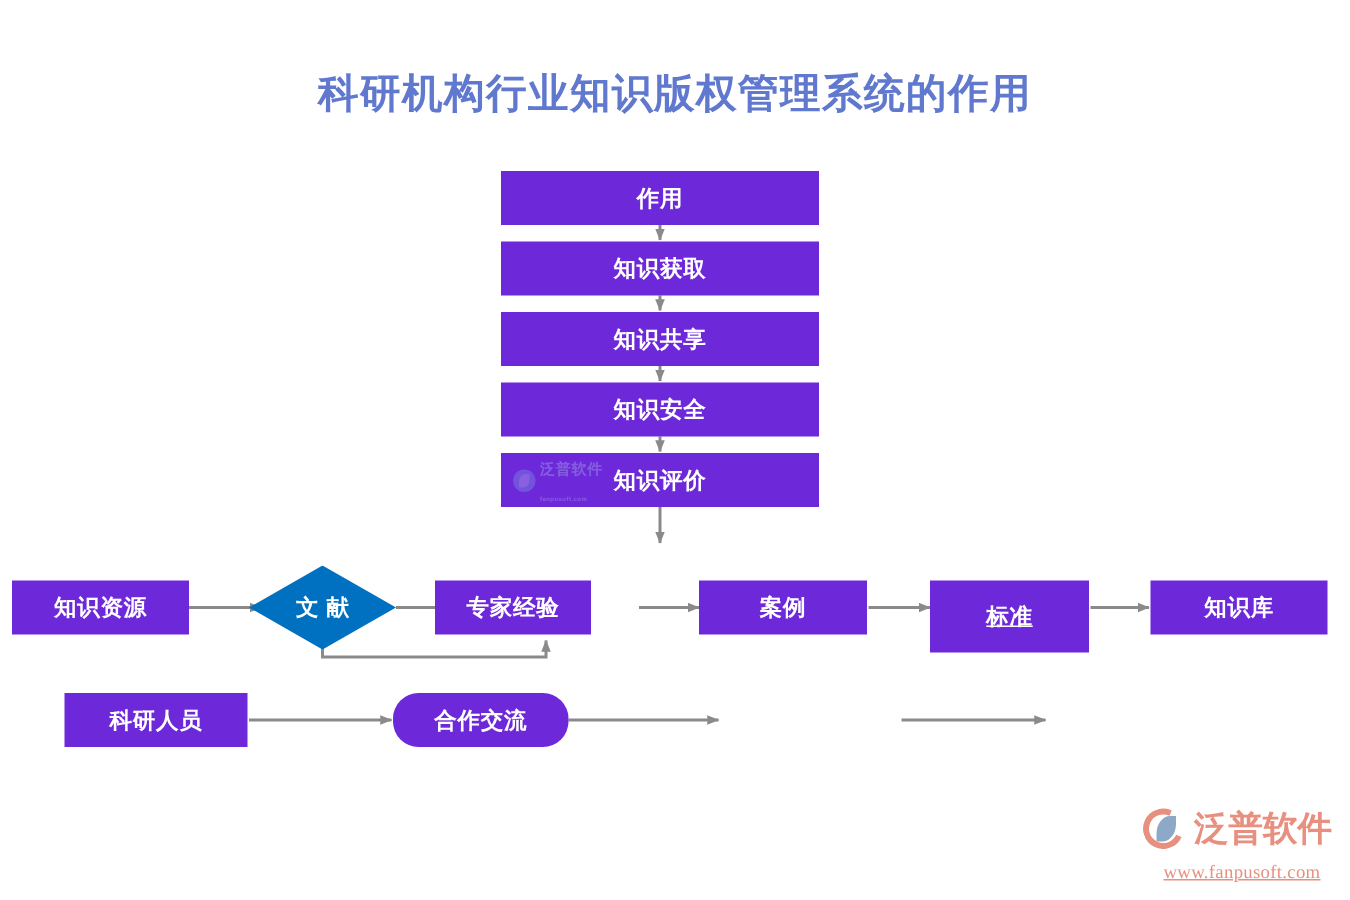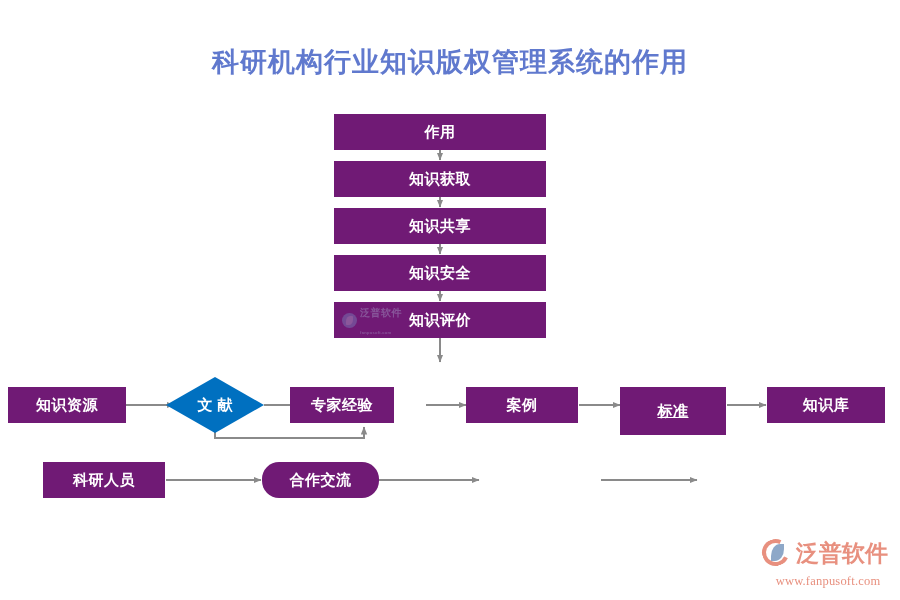--- a/index.html
+++ b/index.html
@@ -26,21 +26,21 @@
     width: 900px;
     text-align: center;
     font-size: 27px;
     font-weight: bold;
     color: #6079CE;
     letter-spacing: 1px;
     font-family: Liberation Sans, sans-serif;
   }
   .node {
     position: absolute;
-    background: #701a75;
+    background: #6d28d9;
     color: #ffffff;
     display: flex;
     align-items: center;
     justify-content: center;
     font-size: 15px;
     font-weight: bold;
     letter-spacing: 0.5px;
     font-family: "DejaVu Sans", "Liberation Sans", sans-serif;
     box-sizing: border-box;
     overflow: hidden;
@@ -159,20 +159,21 @@
     font-family: "DejaVu Sans", "Liberation Sans", sans-serif;
     letter-spacing: 0px;
   }
   .logo-url {
     font-size: 12.5px;
     color: #E8907F;
     letter-spacing: 0.2px;
     margin-top: 4px;
     text-align: center;
     font-family: "Liberation Serif", serif;
+    text-decoration: underline;
   }
 </style>
 </head>
 <body>
 
 <div id="canvas">
 
   <div class="title">科研机构行业知识版权管理系统的作用</div>
 
   <svg class="connectors" viewBox="0 0 900 600" xmlns="http://www.w3.org/2000/svg">

